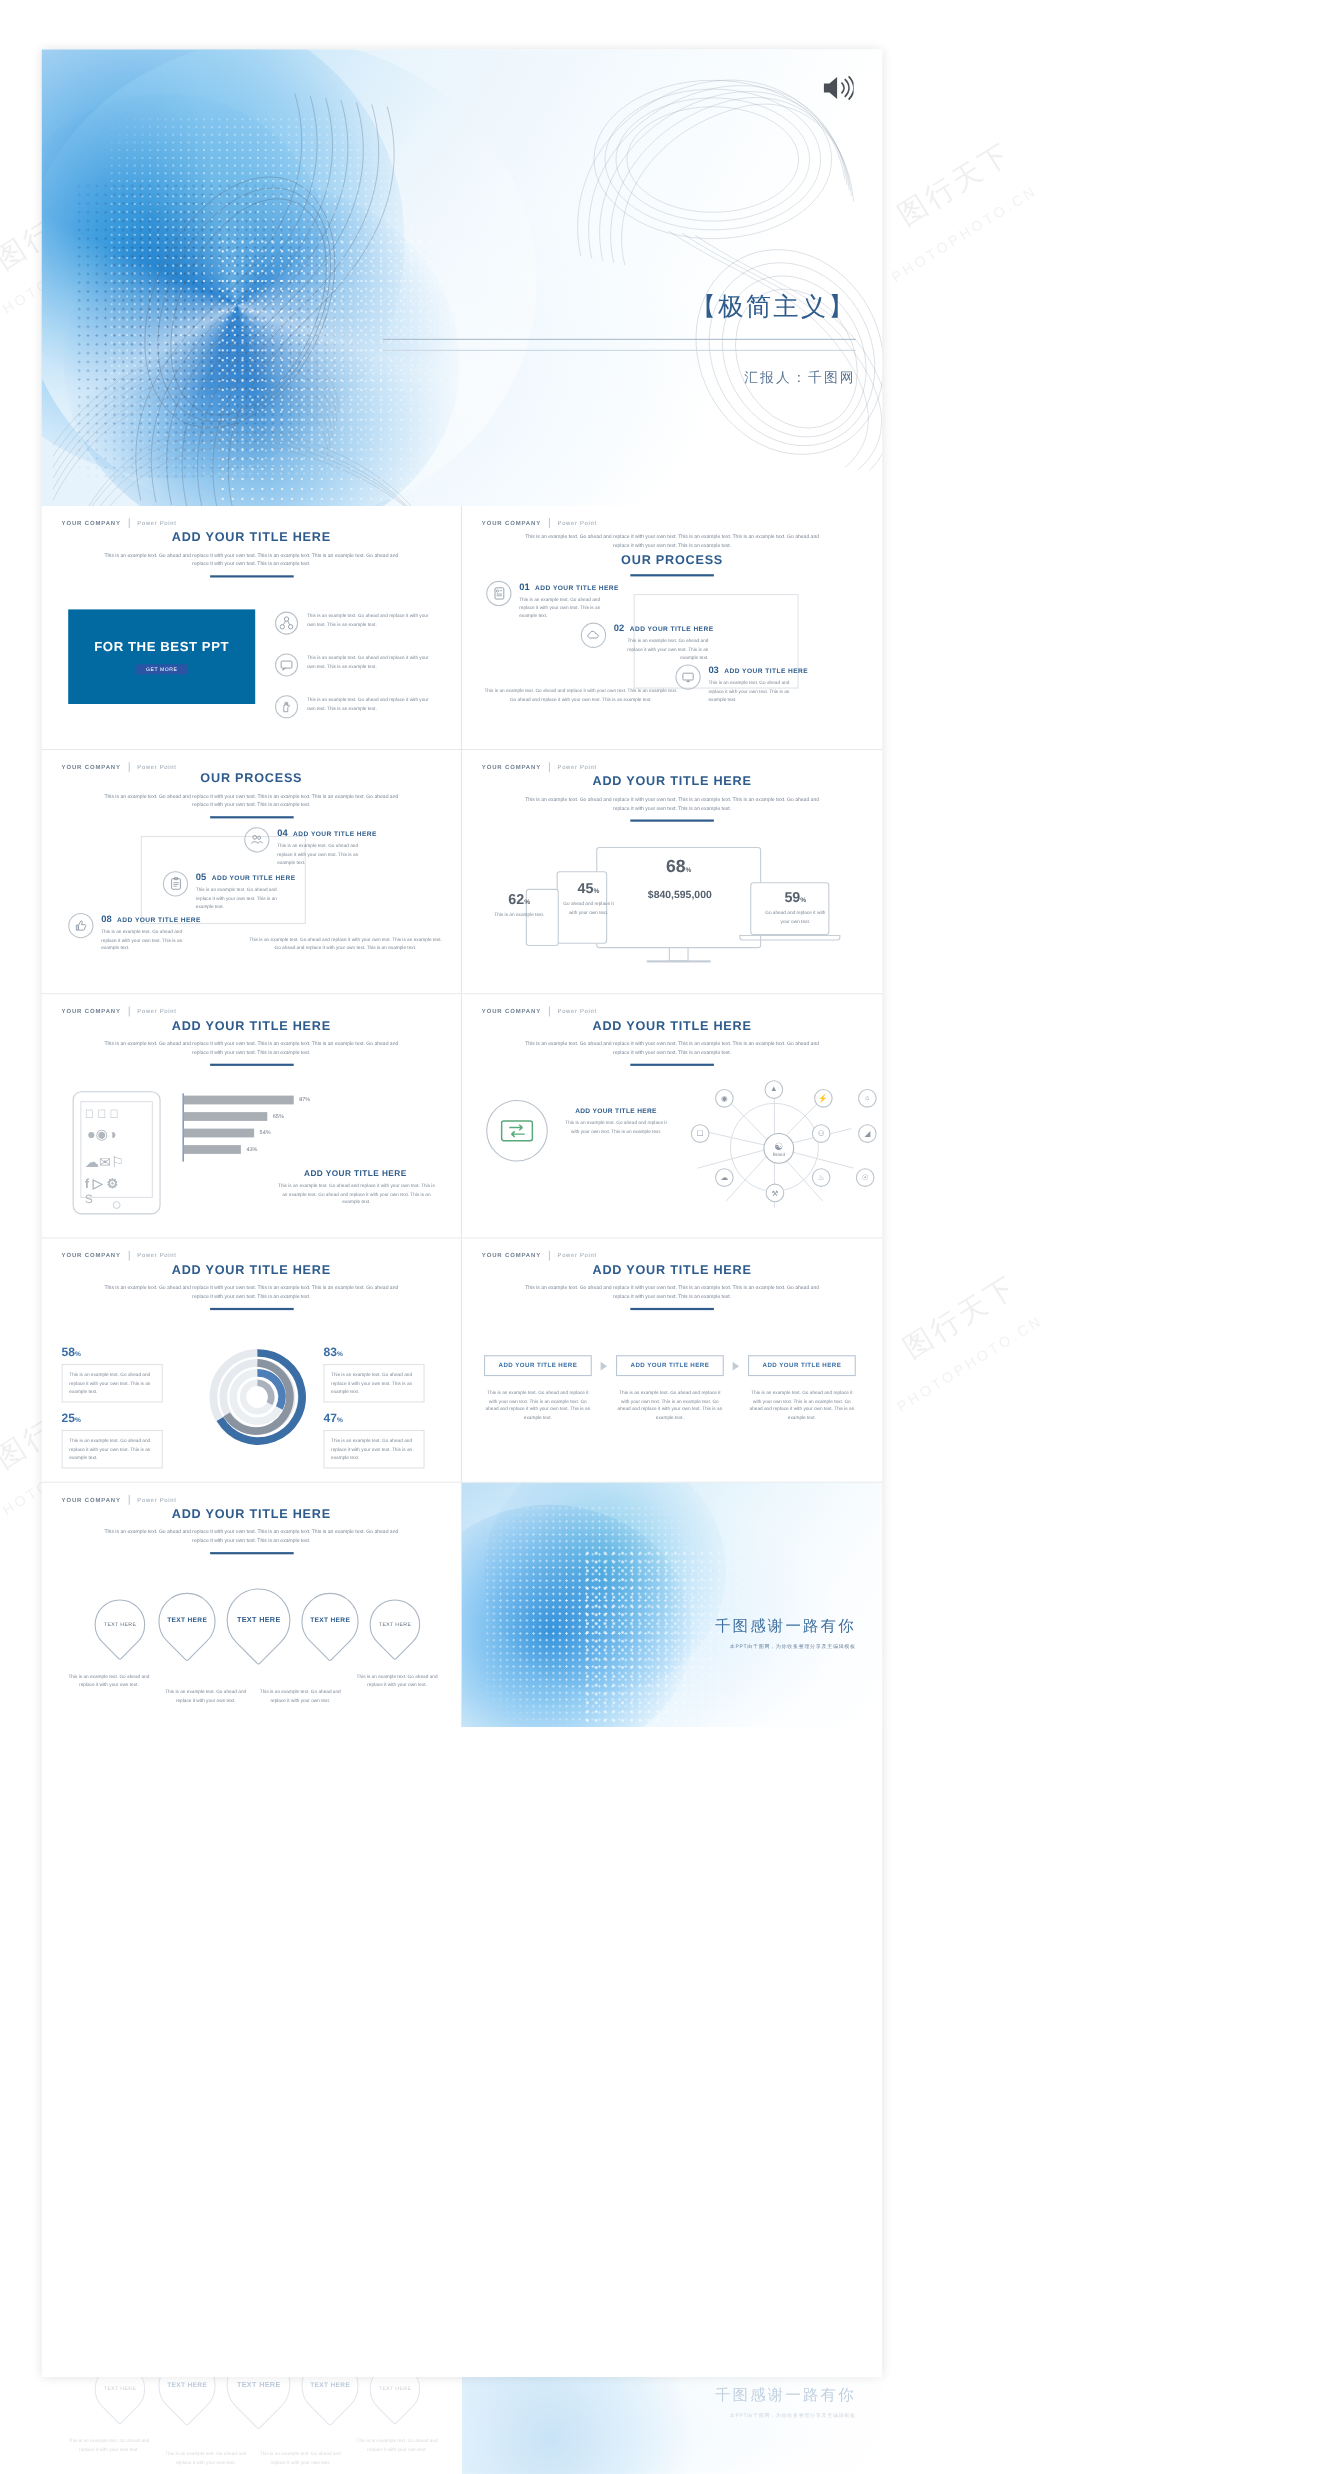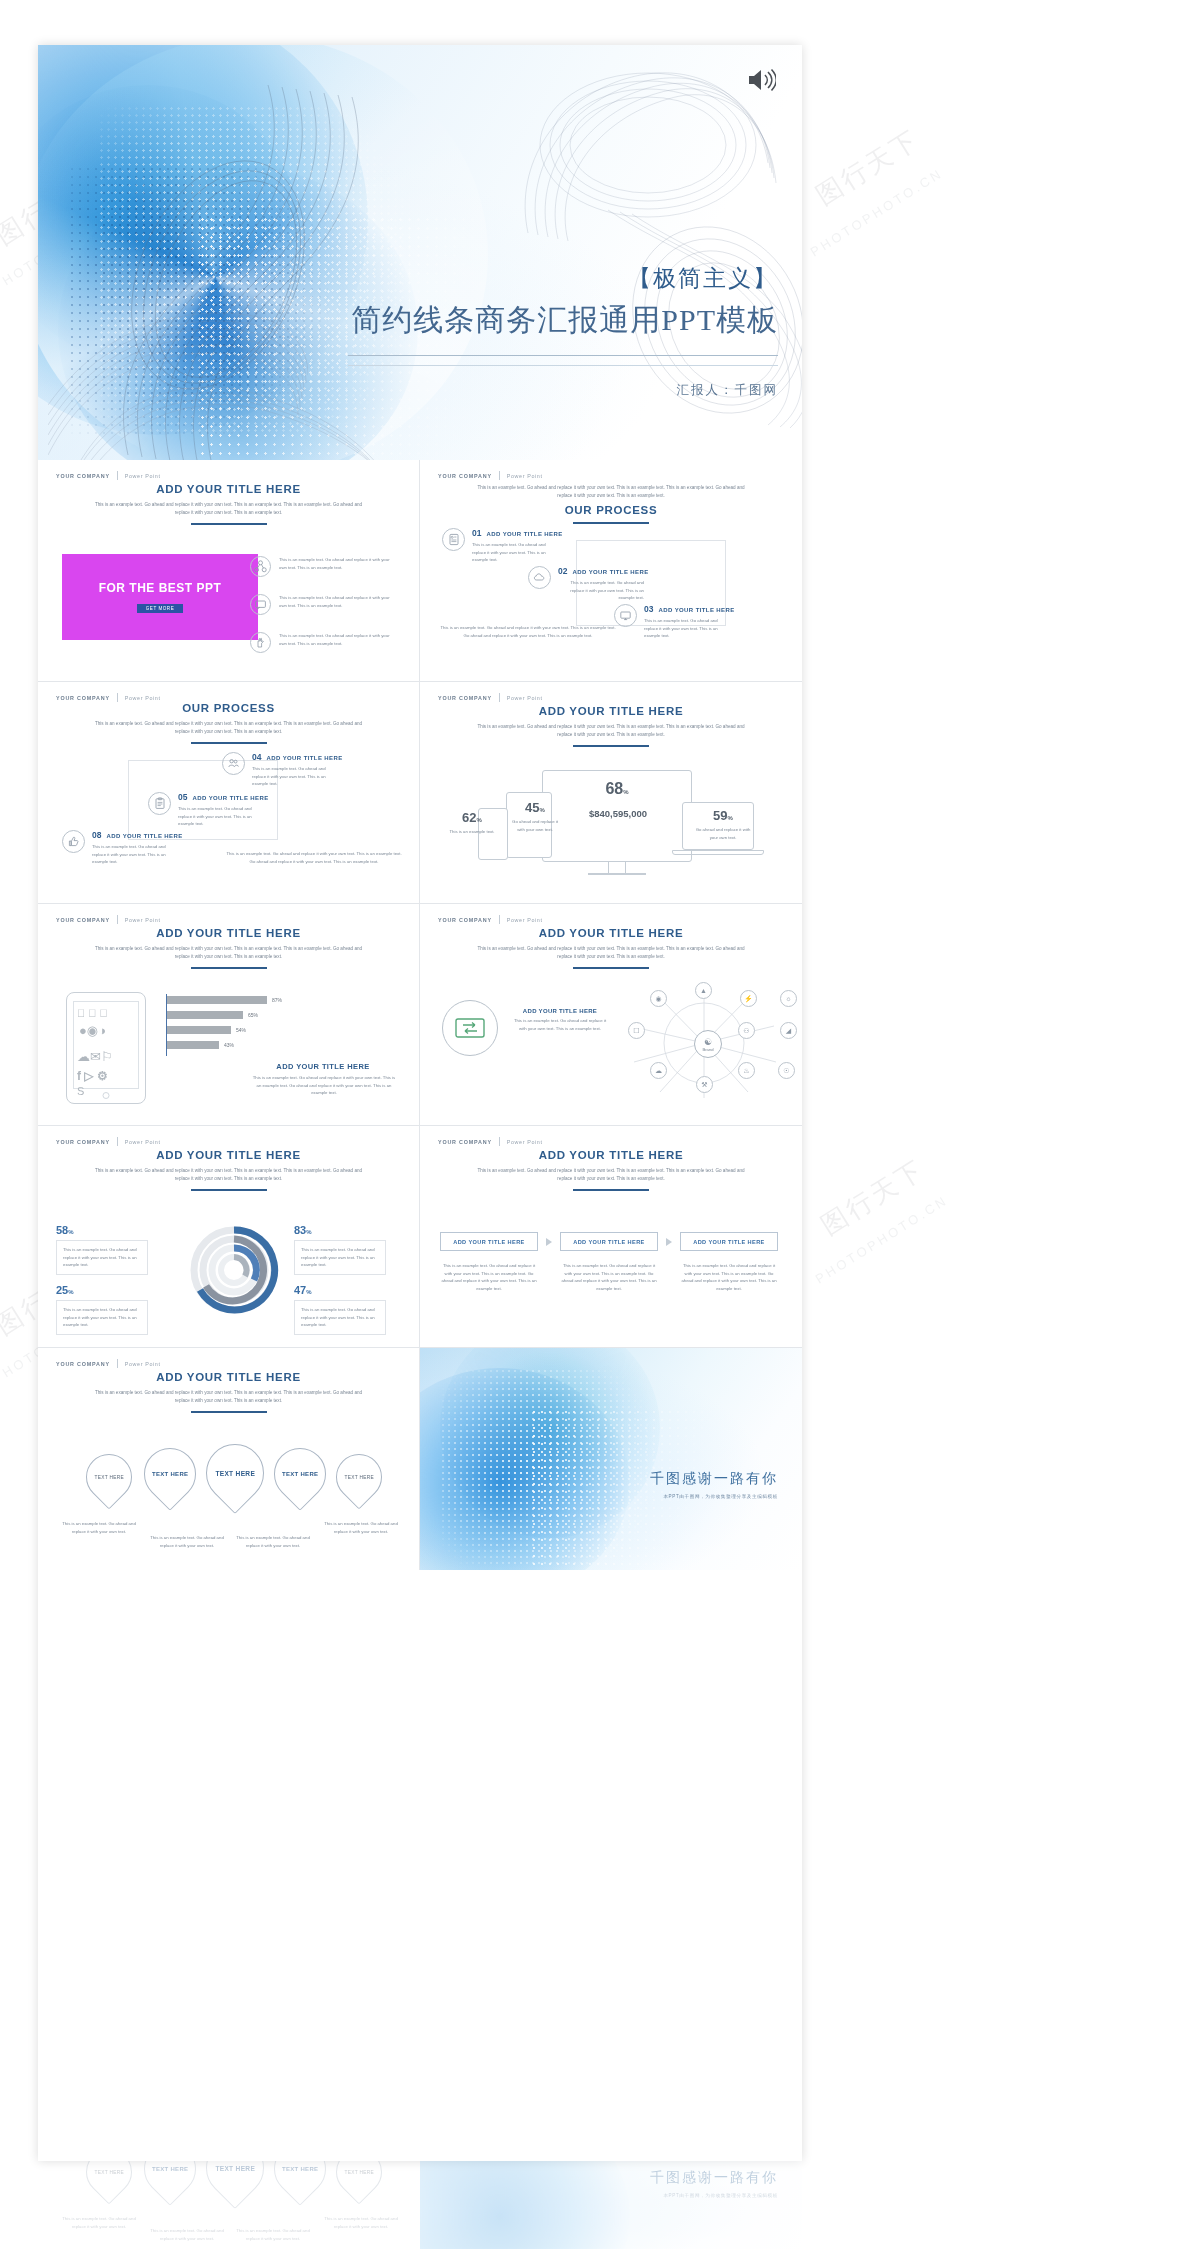--- a/index.html
+++ b/index.html
@@ -119,22 +119,22 @@
              letter-spacing:.7px; margin-top:23px; }
   .s-sub { text-align:center; font-size:4.6px; color:#7b8795; line-height:1.75;
            width:270px; margin:6px auto 0; }
   .s-underline { width:76px; height:2px; background:#2f5c8c; margin:6px auto 0; }
 
   .tiny { font-size:4.3px; color:#7b8795; line-height:1.8; }
   .circ { border:1px solid #b9c2cb; border-radius:50%; display:flex;
           align-items:center; justify-content:center; color:#8b97a4; }
 
   
-  .teal-box { position:absolute; left:24px; top:94px; width:196px; height:86px;
-              background:#d946ef; display:flex; flex-direction:column;
+  .teal-box { position:absolute; left:24px; top:94px; width:170px; height:86px;
+              background:#0369a1; display:flex; flex-direction:column;
               align-items:center; justify-content:center; gap:9px; }
   .teal-box .bt { color:#fff; font-size:12px; font-weight:bold; letter-spacing:.5px; }
   .getmore { background:#2b54a4; color:#fff; font-size:4.6px; padding:2px 9px; letter-spacing:.5px; }
 
   .feat { position:absolute; display:flex; gap:8px; align-items:flex-start; }
   .feat .circ { width:21px; height:21px; flex:0 0 21px; }
   .feat .ft { width:118px; }
 
   
   .pstep { position:absolute; display:flex; align-items:flex-start; gap:7px; }
@@ -293,21 +293,20 @@
         <svg width="30" height="26" viewBox="0 0 30 26">
           <path d="M3,9 L8,9 L15,3 L15,23 L8,17 L3,17 Z" fill="#4a4f55"></path>
           <path d="M19,8 C22,11 22,15 19,18" stroke="#4a4f55" stroke-width="1.6" fill="none"></path>
           <path d="M22,5 C27,10 27,16 22,21" stroke="#4a4f55" stroke-width="1.6" fill="none"></path>
           <path d="M25.5,2.5 C32,9.5 32,16.5 25.5,23.5" stroke="#4a4f55" stroke-width="1.6" fill="none"></path>
         </svg>
       </div>
 
       <div class="cover-text">
         <div class="cv-kicker">【极简主义】</div>
-        <div class="cv-title">简约线条商务汇报通用PPT模板</div>
         <div class="cv-rule"></div>
         <div class="cv-rule2"></div>
         <div class="cv-by">汇报人：千图网</div>
       </div>
     </div>
 
     <div id="grid">
 
       <div class="slide">
         <div class="brandbar">

